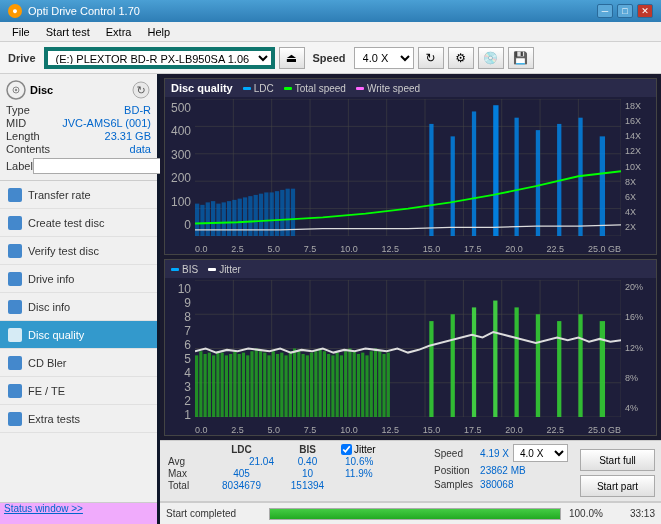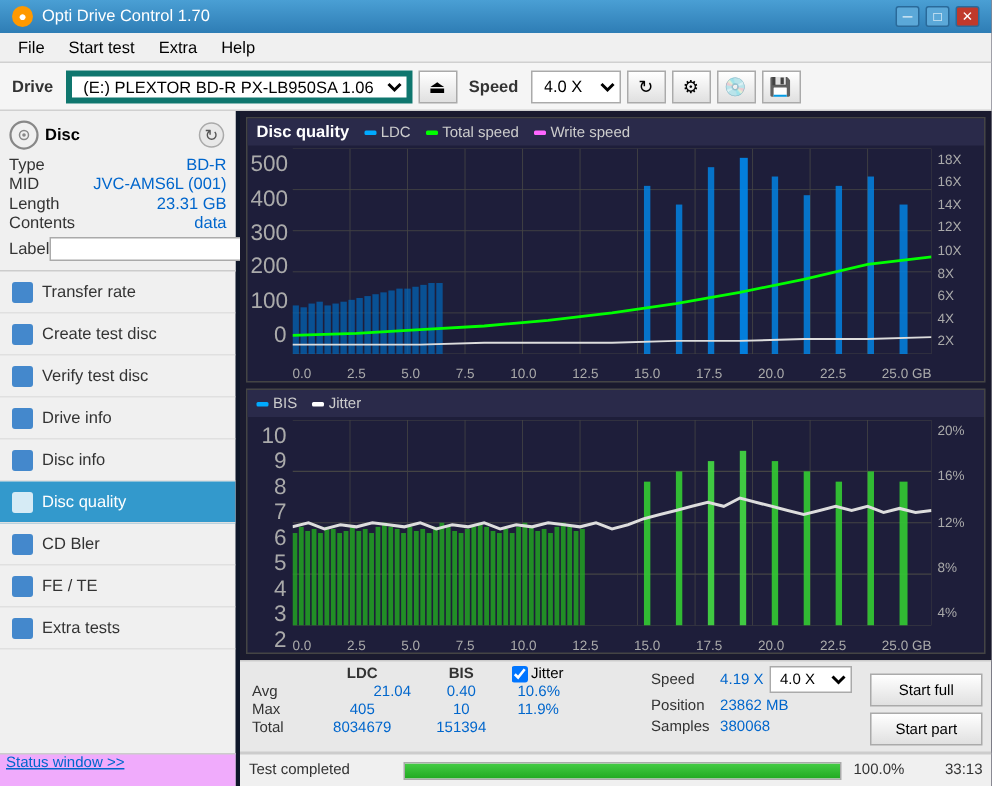--- a/index.html
+++ b/index.html
@@ -321,21 +321,21 @@
       left: 0;
       top: 20px;
       bottom: 20px;
       width: 28px;
       display: flex;
       flex-direction: column;
       justify-content: space-between;
       padding: 2px 2px;
     }
     .y-label {
-      font-size: 15px;
+      font-size: 12px;
       color: #aaa;
       text-align: right;
     }
     .y-axis-right {
       position: absolute;
       right: 0;
       top: 20px;
       bottom: 20px;
       width: 33px;
       display: flex;
@@ -790,21 +790,21 @@
           </div>
         </div>
 
         <div style="display:flex;flex-direction:column;justify-content:flex-end;gap:4px;padding:4px 6px;">
           <button class="action-btn">Start full</button>
           <button class="action-btn">Start part</button>
         </div>
       </div>
 
       <div id="status-bottom">
-        <span style="font-size:10px;color:#333;min-width:95px;">Test completed</span>
+        <span style="font-size:10px;color:#333;min-width:95px;">Start completed</span>
         <div id="progress-bar-container">
           <div id="progress-bar-fill" style="width:100%"></div>
         </div>
         <span id="progress-label">100.0%</span>
         <span id="time-label">33:13</span>
       </div>
     </div>
 
   </div>
 </div>

